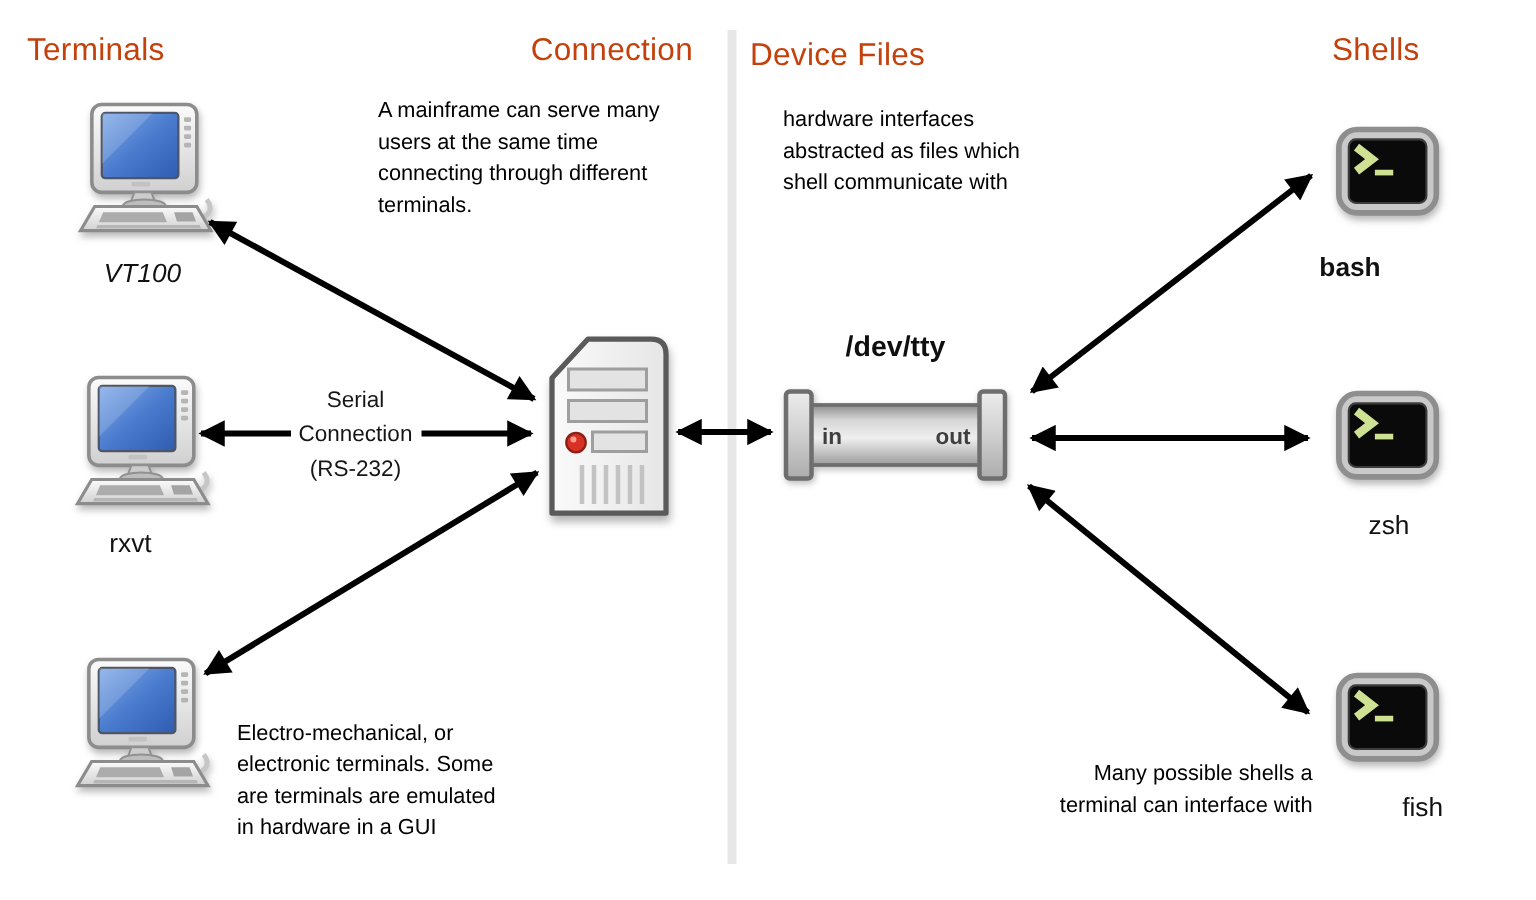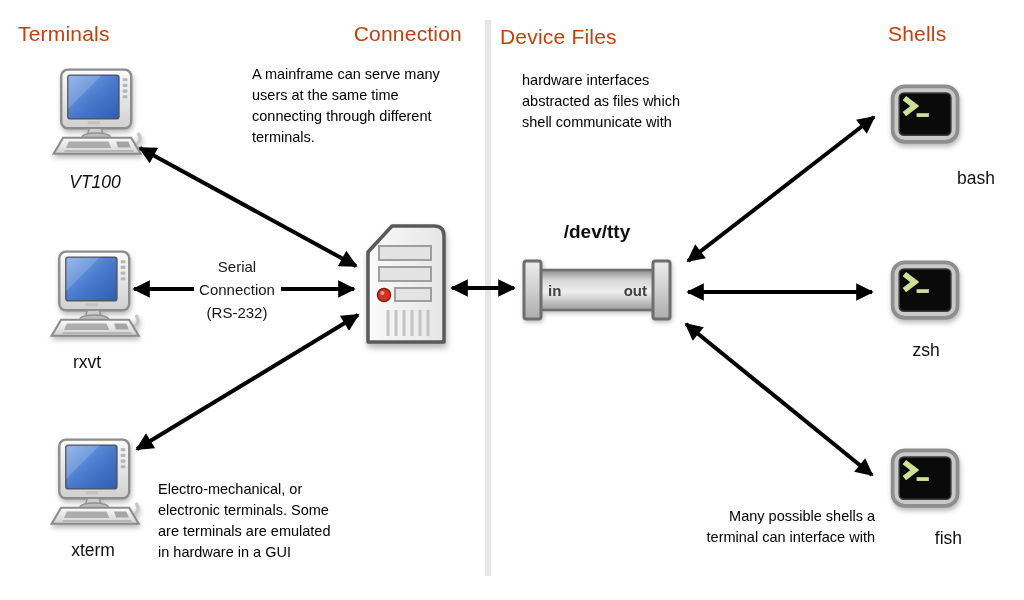--- a/index.html
+++ b/index.html
@@ -114,21 +114,20 @@
   <div class="abs dev-label" style="left:36px;top:172px;width:118px;font-style:italic;">VT100</div>
 
   <svg class="abs icon" style="left:46px;top:248px;" width="104" height="98" viewBox="0 0 110 100">
       <use href="#sym-computer"></use>
     </svg>
   <div class="abs dev-label" style="left:28px;top:352px;width:118px;">rxvt</div>
 
   <svg class="abs icon" style="left:46px;top:436px;" width="104" height="98" viewBox="0 0 110 100">
       <use href="#sym-computer"></use>
     </svg>
-  <div class="abs dev-label" style="left:34px;top:540px;width:118px;">xterm</div>
 
   <svg class="abs tower" style="left:364px;top:222px;" width="84" height="126" viewBox="0 0 84 126">
     <path d="M4 30 L28 4 L70 4 Q 80 4 80 14 L80 120 L4 120 Z" fill="url(#g-tower)" stroke="#5a5a5a" stroke-width="3.5" stroke-linejoin="round"></path>
     <rect x="15" y="24" width="52" height="14" fill="#e3e3e3" stroke="#9e9e9e" stroke-width="2"></rect>
     <rect x="15" y="45" width="52" height="14" fill="#e3e3e3" stroke="#9e9e9e" stroke-width="2"></rect>
     <circle cx="20" cy="73" r="6.5" fill="#d93025" stroke="#8a1f16" stroke-width="1.5"></circle>
     <circle cx="18.3" cy="71" r="2" fill="#ff9d94"></circle>
     <rect x="31" y="66" width="36" height="13" fill="#e3e3e3" stroke="#9e9e9e" stroke-width="2"></rect>
     <g stroke="#c3c3c3" stroke-width="3">
       <line x1="24" y1="88" x2="24" y2="114"></line>
@@ -145,21 +144,21 @@
     <rect x="14" y="12" width="124" height="40" fill="url(#g-pipe)" stroke="#6e6e6e" stroke-width="2.5"></rect>
     <rect x="3" y="3" width="17" height="58" rx="2.5" fill="url(#g-cap)" stroke="#6e6e6e" stroke-width="3"></rect>
     <rect x="132" y="3" width="17" height="58" rx="2.5" fill="url(#g-cap)" stroke="#6e6e6e" stroke-width="3"></rect>
     <text class="pipe-txt" x="27" y="38">in</text>
     <text class="pipe-txt" x="126" y="38" text-anchor="end">out</text>
   </svg>
 
   <svg class="abs icon" style="left:890px;top:84px;" width="72" height="64" viewBox="0 0 76 68">
       <use href="#sym-shell"></use>
     </svg>
-  <div class="abs dev-label" style="left:940px;top:168px;width:72px;">bash</div>
+  <div class="abs dev-label" style="left:864px;top:168px;width:72px;font-weight:bold;">bash</div>
 
   <svg class="abs icon" style="left:890px;top:260px;" width="72" height="64" viewBox="0 0 76 68">
       <use href="#sym-shell"></use>
     </svg>
   <div class="abs dev-label" style="left:890px;top:340px;width:72px;">zsh</div>
 
   <svg class="abs icon" style="left:890px;top:448px;" width="72" height="64" viewBox="0 0 76 68">
       <use href="#sym-shell"></use>
     </svg>
   <div class="abs dev-label" style="left:890px;top:528px;width:72px;text-align:right;">fish</div>

